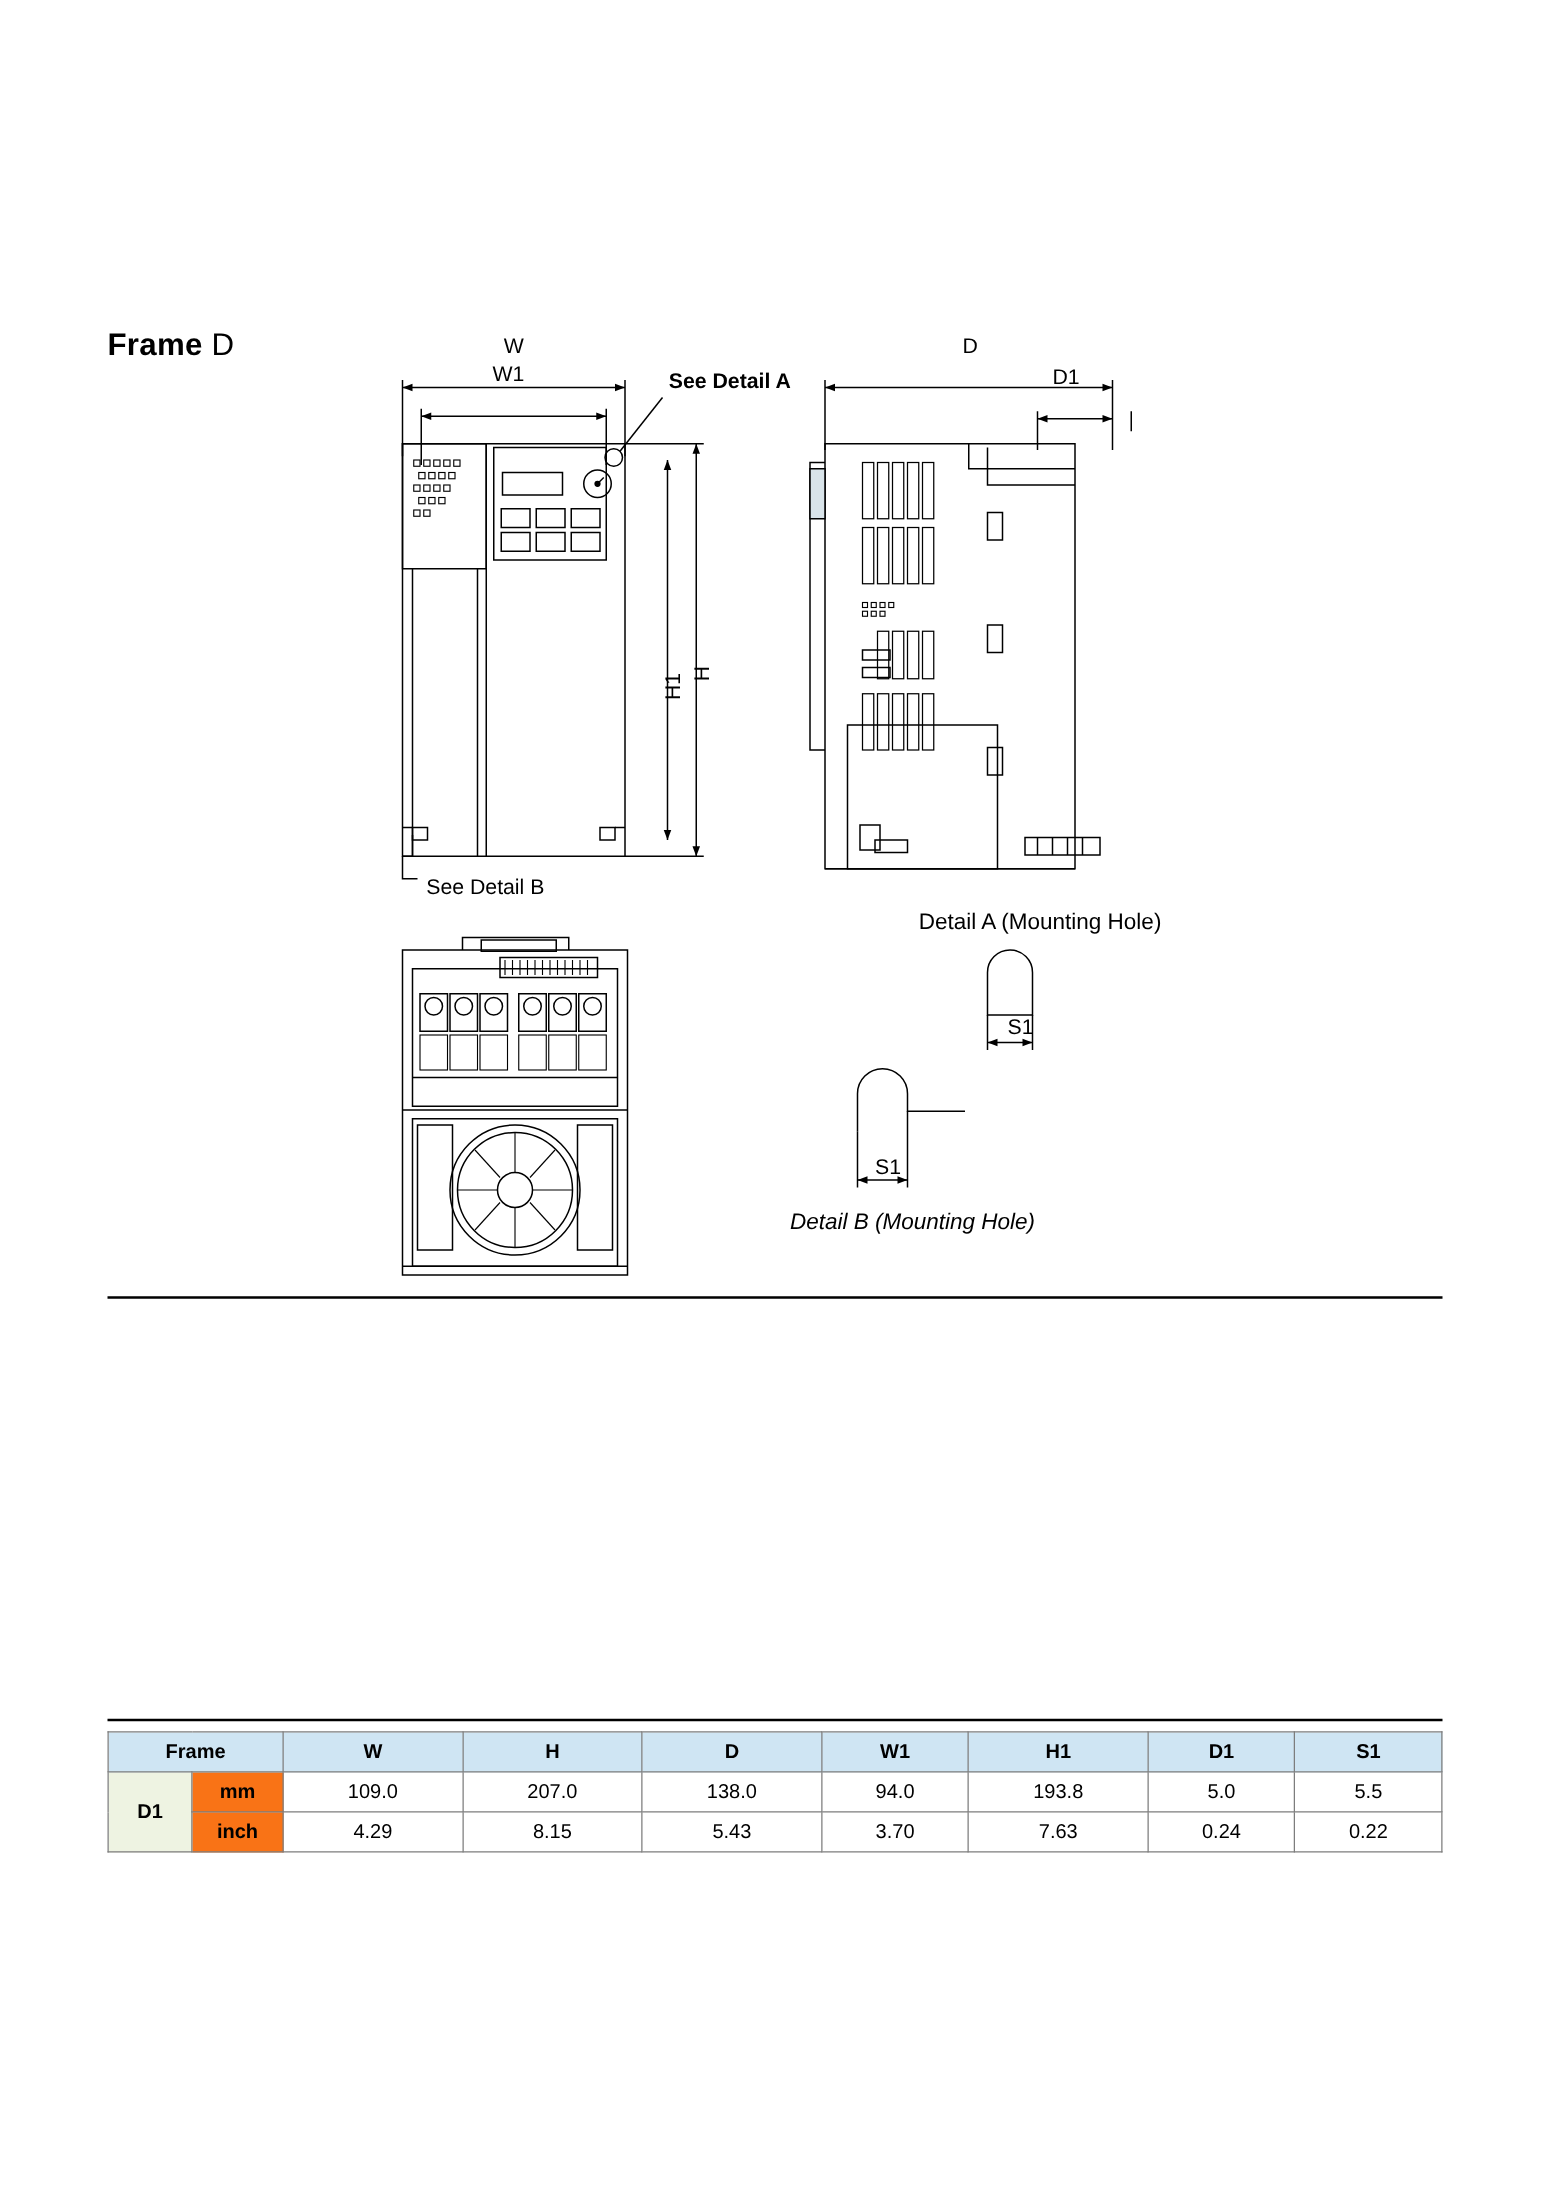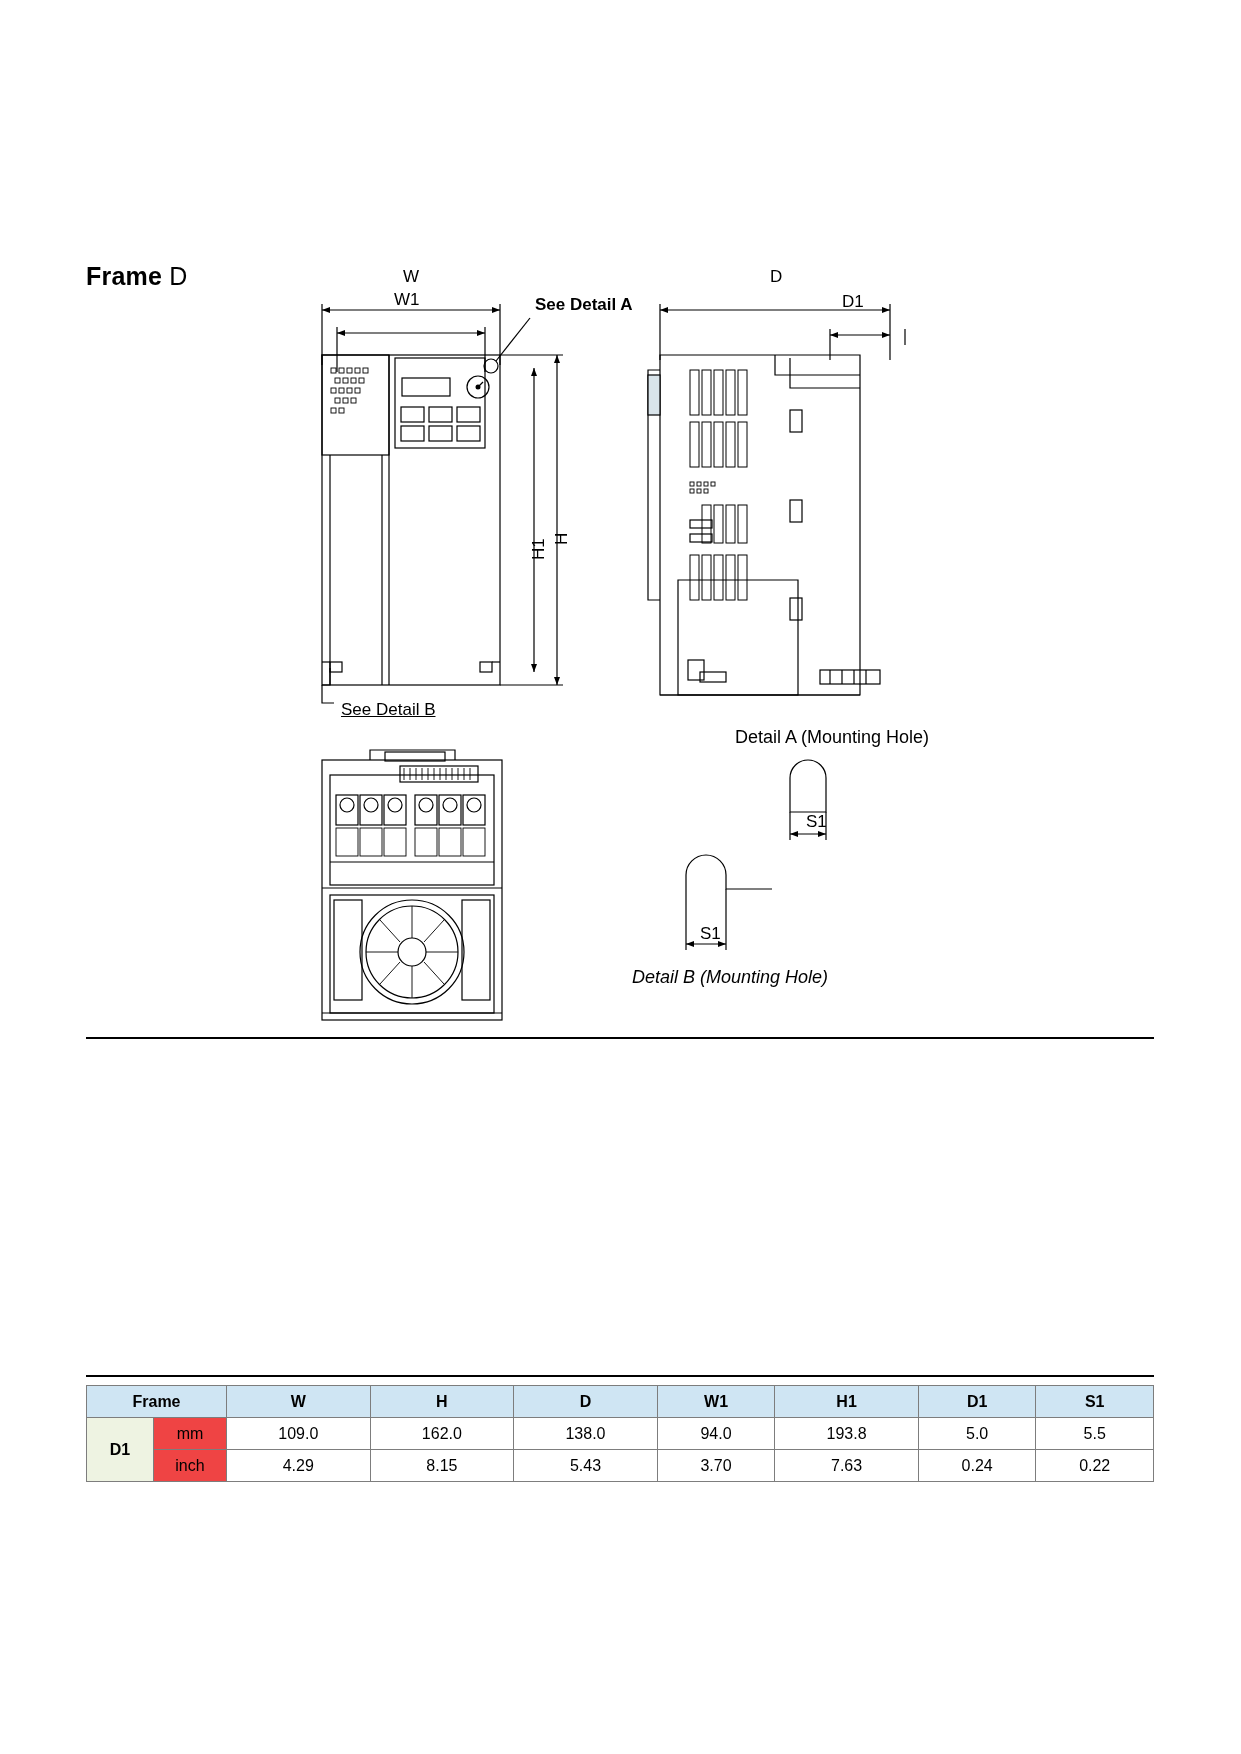--- a/index.html
+++ b/index.html
@@ -91,22 +91,22 @@
     background: #cfe5f3;
     font-weight: bold;
     font-size: 16px;
   }
   table.dim td.frame-cell {
     background: #eef3e2;
     font-weight: bold;
     width: 58px;
   }
   table.dim td.unit-cell {
-    background: #ef4444;
-    font-weight: normal;
+    background: #f97316;
+    font-weight: bold;
     width: 64px;
   }
   table.dim th.frame-head { width: 122px; }
   .value-cell { background: #ffffff; }
 </style>
 </head>
 <body>
 
 <div class="page">
 
@@ -346,21 +346,21 @@
       </g>
     </svg>
 
     <div class="label" style="left:403px; top:267px;">W</div>
     <div class="label" style="left:394px; top:290px;">W1</div>
     <div class="label vert" style="left:552px; top:545px;">H</div>
     <div class="label vert" style="left:529px; top:560px;">H1</div>
     <div class="label" style="left:770px; top:267px;">D</div>
     <div class="label" style="left:842px; top:292px;">D1</div>
     <div class="label" style="left:535px; top:295px;font-weight:bold;">See Detail A</div>
-    <div class="label" style="left:341px; top:700px;text-decoration:underline;">See Detail B</div>
+    <div class="label" style="left:341px; top:700px;">See Detail B</div>
     <div class="label" style="left:806px; top:812px;">S1</div>
     <div class="label" style="left:700px; top:924px;">S1</div>
     <div class="label big" style="left:735px; top:727px;">Detail A (Mounting Hole)</div>
     <div class="label big" style="left:632px; top:967px;font-style:italic;">Detail B (Mounting Hole)</div>
   </div>
 
   <div id="section-rule"></div>
 
   <div id="dimension-table-top-rule"></div>
 
@@ -376,21 +376,21 @@
           <th>H1</th>
           <th>D1</th>
           <th>S1</th>
         </tr>
       </thead>
       <tbody>
         <tr>
           <td class="frame-cell" rowspan="2">D1</td>
           <td class="unit-cell">mm</td>
           <td class="value-cell">109.0</td>
-          <td class="value-cell">162.0</td>
+          <td class="value-cell">207.0</td>
           <td class="value-cell">138.0</td>
           <td class="value-cell">94.0</td>
           <td class="value-cell">193.8</td>
           <td class="value-cell">5.0</td>
           <td class="value-cell">5.5</td>
         </tr>
         <tr>
           <td class="unit-cell">inch</td>
           <td class="value-cell">4.29</td>
           <td class="value-cell">8.15</td>

